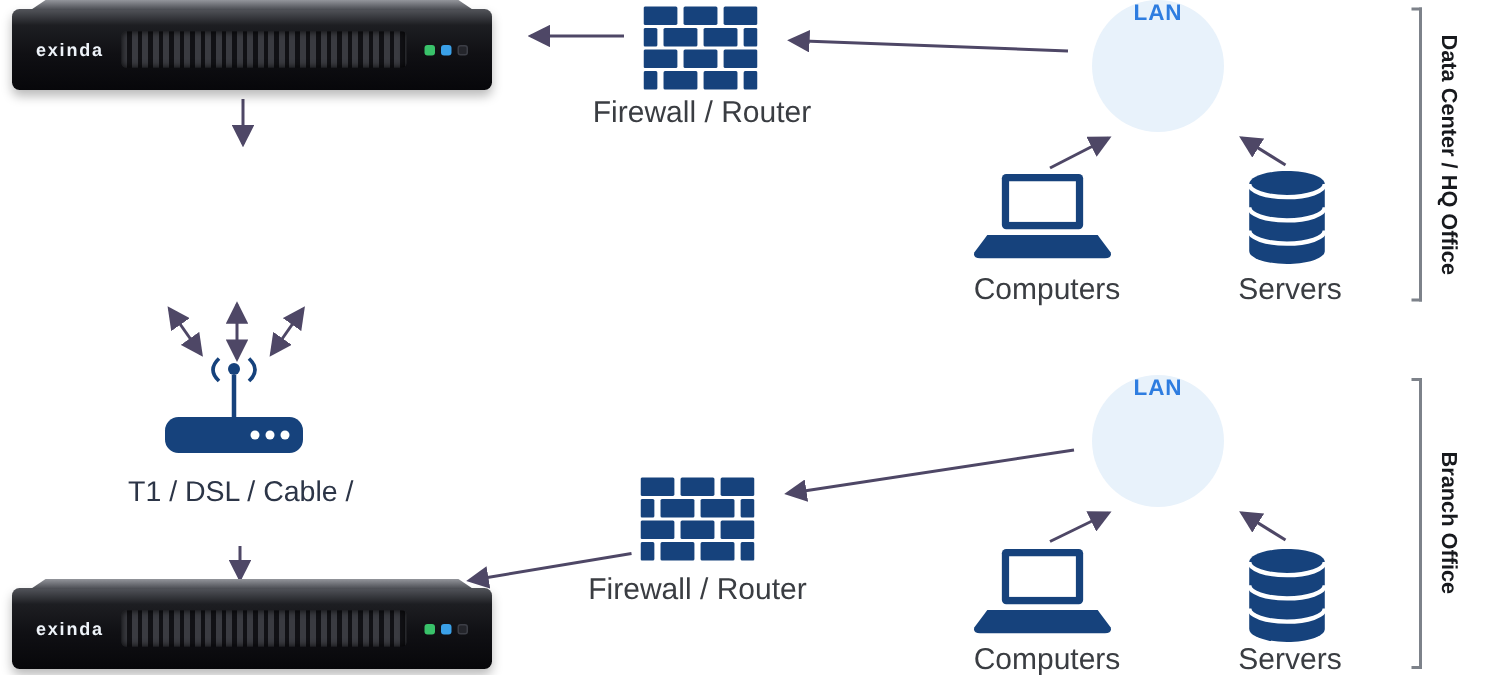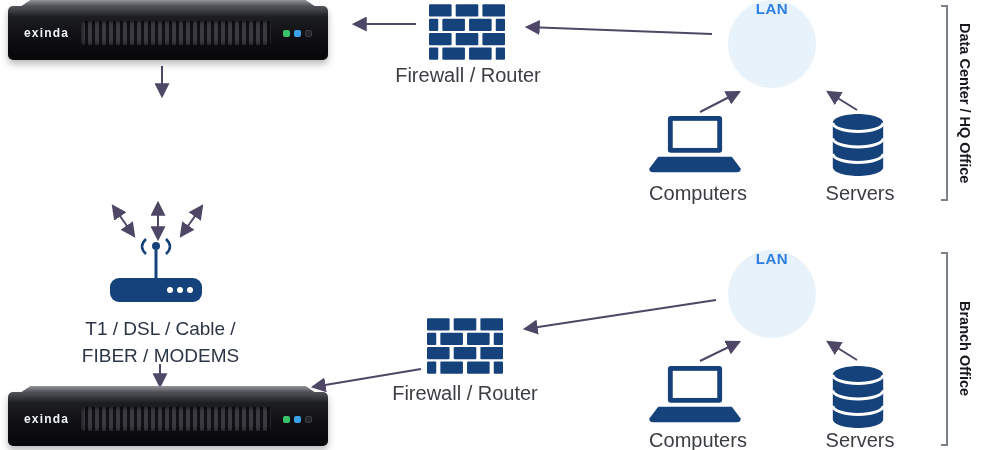--- a/index.html
+++ b/index.html
@@ -130,21 +130,20 @@
     <path d="M38,1 Q30,8.5 38,16" stroke="currentColor" stroke-width="2.5" fill="none"></path>
     <path d="M58,1 Q66,8.5 58,16" stroke="currentColor" stroke-width="2.5" fill="none"></path>
     <rect x="2" y="40" width="92" height="24" rx="9" fill="currentColor"></rect>
     <circle cx="62" cy="52" r="3" fill="#fff"></circle>
     <circle cx="72" cy="52" r="3" fill="#fff"></circle>
     <circle cx="82" cy="52" r="3" fill="#fff"></circle>
   </svg>
 
   <div class="linktext" style="left:38px; top:315px; width:245px;">
     <div>T1 / DSL / Cable /</div>
-    <div>FIBER / MODEMS</div>
   </div>
 
   <div class="appliance" style="left:8px; top:392px;">
     <span class="brand">exinda</span>
     <div class="vents"></div>
     <div class="ports">
       <i style="background:#39c26a"></i>
       <i style="background:#3aa0e8"></i>
       <i style="background:#24252b; border:1px solid #3c3e46"></i>
     </div>

